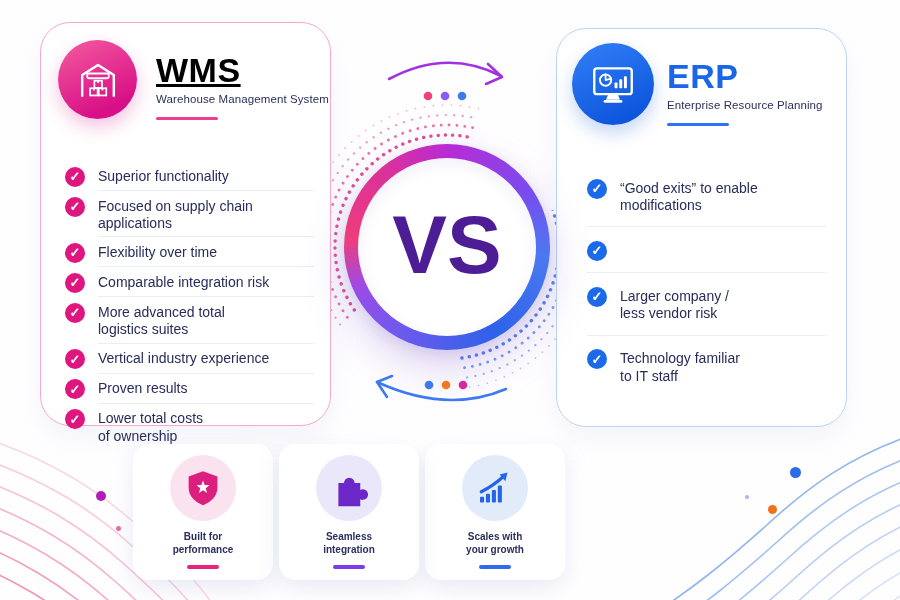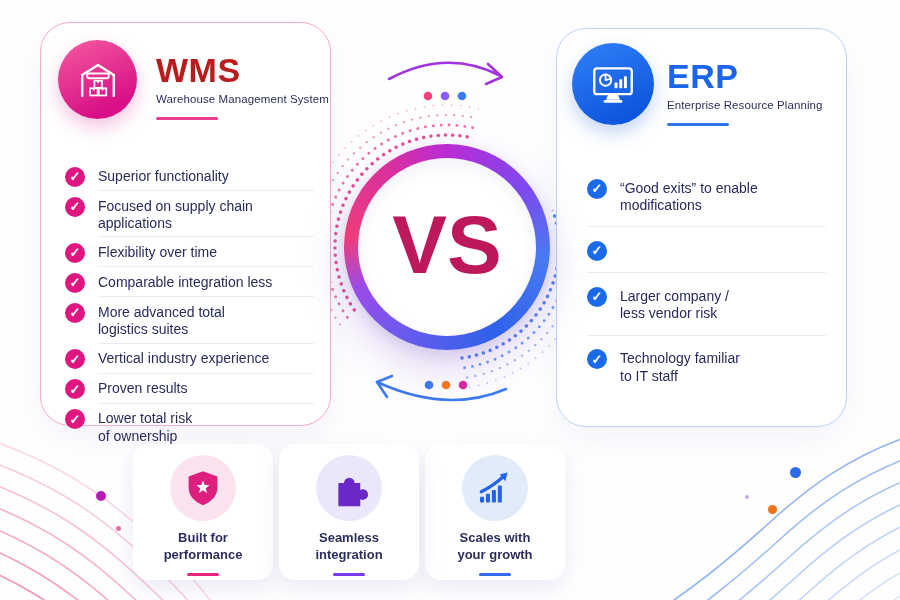--- a/index.html
+++ b/index.html
@@ -15,21 +15,21 @@
   .cmp-wms{left:40px;top:22px;width:289px;height:402px;border:1.5px solid #F5A9CC;}
   .cmp-erp{left:556px;top:28px;width:289px;height:397px;border:1.5px solid #BCD4F8;}
   .hdr-icon{position:absolute;border-radius:50%;display:flex;align-items:center;justify-content:center;}
   .cmp-wms .hdr-icon{left:17px;top:17px;width:79px;height:79px;
       background:linear-gradient(155deg,#F1549D 8%,#D80F86 80%);box-shadow:0 8px 18px rgba(216,15,134,.25);}
   .cmp-erp .hdr-icon{left:15px;top:14px;width:82px;height:82px;
       background:linear-gradient(155deg,#2F7CF6 8%,#0D55DC 85%);box-shadow:0 8px 18px rgba(20,90,220,.25);}
   .hdr-text{position:absolute;top:30px;}
   .cmp-wms .hdr-text{left:115px;} .cmp-erp .hdr-text{left:110px;}
   .hdr-title{font-size:34px;font-weight:800;letter-spacing:.5px;line-height:1;}
-  .cmp-wms .hdr-title{color:#b91c1c;} .cmp-erp .hdr-title{color:#1B66E8;}
+  .cmp-wms .hdr-title{color:#000000;text-decoration:underline;} .cmp-erp .hdr-title{color:#1B66E8;}
   .hdr-sub{margin-top:6px;font-size:11.5px;font-weight:500;color:#2A2F5E;letter-spacing:.1px;}
   .hdr-line{margin-top:12px;width:62px;height:2.5px;border-radius:2px;}
   .cmp-wms .hdr-line{background:#ED3F92;} .cmp-erp .hdr-line{background:#2F74EE;}
 
   .list{position:absolute;left:24px;right:16px;top:138px;}
   .cmp-erp .list{left:30px;right:20px;top:136px;}
   .row{position:relative;display:flex;gap:13px;align-items:flex-start;padding:4.5px 0;}
   .cmp-erp .row{padding:12.5px 0;}
   .row::after{content:'';position:absolute;left:33px;right:0;bottom:0;height:1px;background:#E9EDF6;}
   .cmp-erp .row::after{left:0;}
@@ -39,30 +39,30 @@
   .check-pink{background:#DF1580;} .check-blue{background:#1B6AEA;}
   .row-text{font-size:14px;line-height:1.26;font-weight:500;color:#272C5B;white-space:pre-line;padding-top:2px;}
 
   
   .vs-ring{position:absolute;left:344px;top:144px;width:206px;height:206px;border-radius:50%;z-index:2;
      background:conic-gradient(from 0deg,#B92BD4 0deg,#7A4BEF 55deg,#4A79F1 95deg,#2E62E9 150deg,
                 #6E59EE 210deg,#9B4BE8 245deg,#EE3D7B 275deg,#D8309E 325deg,#B92BD4 360deg);
      box-shadow:0 18px 42px rgba(125,85,205,.25),0 4px 14px rgba(90,90,170,.15);}
   .vs-inner{position:absolute;left:14px;top:14px;right:14px;bottom:14px;border-radius:50%;background:#fff;
      display:flex;align-items:center;justify-content:center;box-shadow:inset 0 5px 16px rgba(110,110,190,.10);}
-  .vs-label{font-size:82px;font-weight:800;color:#be185d;letter-spacing:0;padding-bottom:4px;}
+  .vs-label{font-size:82px;font-weight:800;color:#4c1d95;letter-spacing:0;padding-bottom:4px;}
 
   
   .feature{position:absolute;top:444px;height:136px;background:#fff;border-radius:16px;z-index:2;
      box-shadow:0 8px 22px rgba(155,165,205,.22);display:flex;flex-direction:column;align-items:center;}
   .f1{left:133px;width:140px;} .f2{left:279px;width:140px;} .f3{left:425px;width:140px;} .f4{left:571px;width:146px;}
   .fi-circle{margin-top:11px;width:66px;height:66px;border-radius:50%;display:flex;align-items:center;justify-content:center;flex:0 0 auto;}
   .fi-pink{background:#FAE3EF;} .fi-purple{background:#EBE7FA;} .fi-blue{background:#E1EBFA;} .fi-orange{background:#FCEBD9;}
   .f4 .fi-circle{margin-top:8px;width:62px;height:62px;}
-  .f-label{margin-top:9px;font-size:13px;font-weight:600;color:#2A2F5E;text-align:center;line-height:1.3;white-space:pre-line;}
+  .f-label{margin-top:9px;font-size:10px;font-weight:600;color:#2A2F5E;text-align:center;line-height:1.3;white-space:pre-line;}
   .f4 .f-label{margin-top:6px;font-size:13px;line-height:1.25;}
   .f-line{margin-top:9px;width:32px;height:3.5px;border-radius:2px;}
   .f4 .f-line{margin-top:5px;height:0;width:36px;border-top:3.5px dashed #F07318;border-radius:0;}
   .fl-pink{background:#E8257E;} .fl-purple{background:#7C3AED;} .fl-blue{background:#2F6BEA;}
 
   .deco-dot{position:absolute;border-radius:50%;z-index:1;}
 </style>
 </head>
 <body>
 
@@ -176,21 +176,21 @@
       <div class="row">
         <span class="check check-pink">
             <span>✓</span>
           </span>
         <span class="row-text">Flexibility over time</span>
       </div>
       <div class="row">
         <span class="check check-pink">
             <span>✓</span>
           </span>
-        <span class="row-text">Comparable integration less</span>
+        <span class="row-text">Comparable integration risk</span>
       </div>
       <div class="row">
         <span class="check check-pink">
             <span>✓</span>
           </span>
         <span class="row-text">More advanced total
 logistics suites</span>
       </div>
       <div class="row">
         <span class="check check-pink">
@@ -201,21 +201,21 @@
       <div class="row">
         <span class="check check-pink">
             <span>✓</span>
           </span>
         <span class="row-text">Proven results</span>
       </div>
       <div class="row">
         <span class="check check-pink">
             <span>✓</span>
           </span>
-        <span class="row-text">Lower total risk
+        <span class="row-text">Lower total costs
 of ownership</span>
       </div>
     </div>
   </div>
 
   <div class="cmp-card cmp-erp">
     <div class="hdr-icon">
       <svg width="50" height="50" viewBox="0 0 64 64">
         <rect x="8" y="12" width="48" height="33" rx="3.5" fill="none" stroke="#fff" stroke-width="3"></rect>
         <circle cx="22.5" cy="27" r="7.2" fill="none" stroke="#fff" stroke-width="2.5"></circle>

